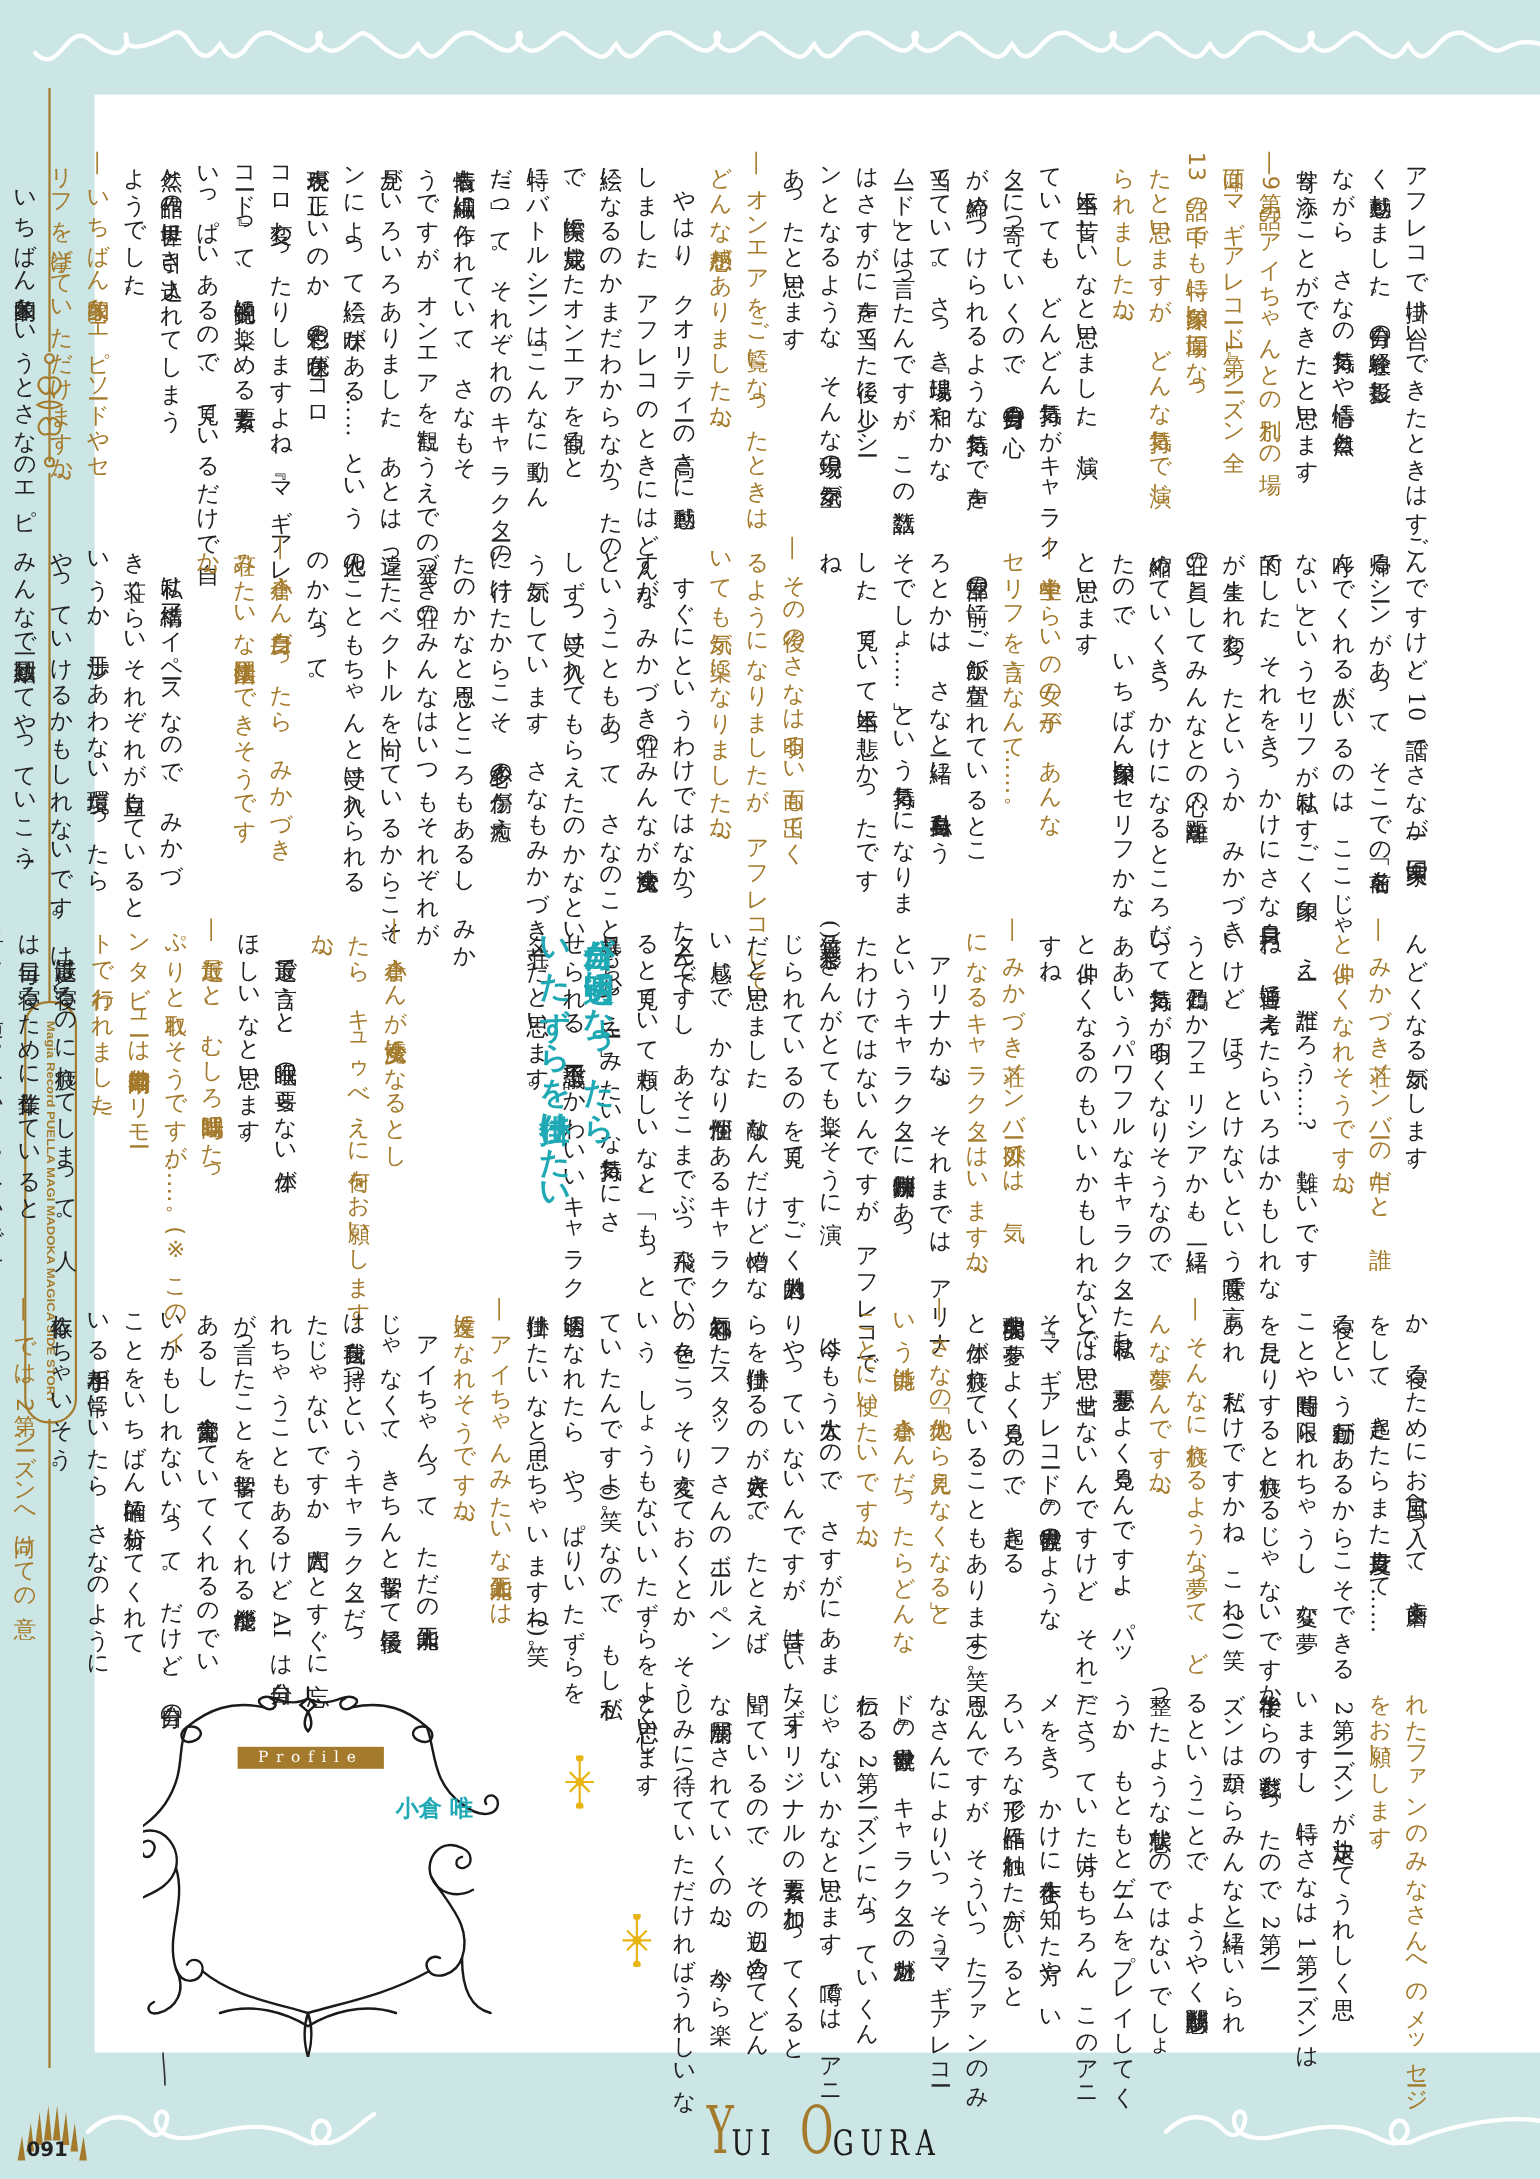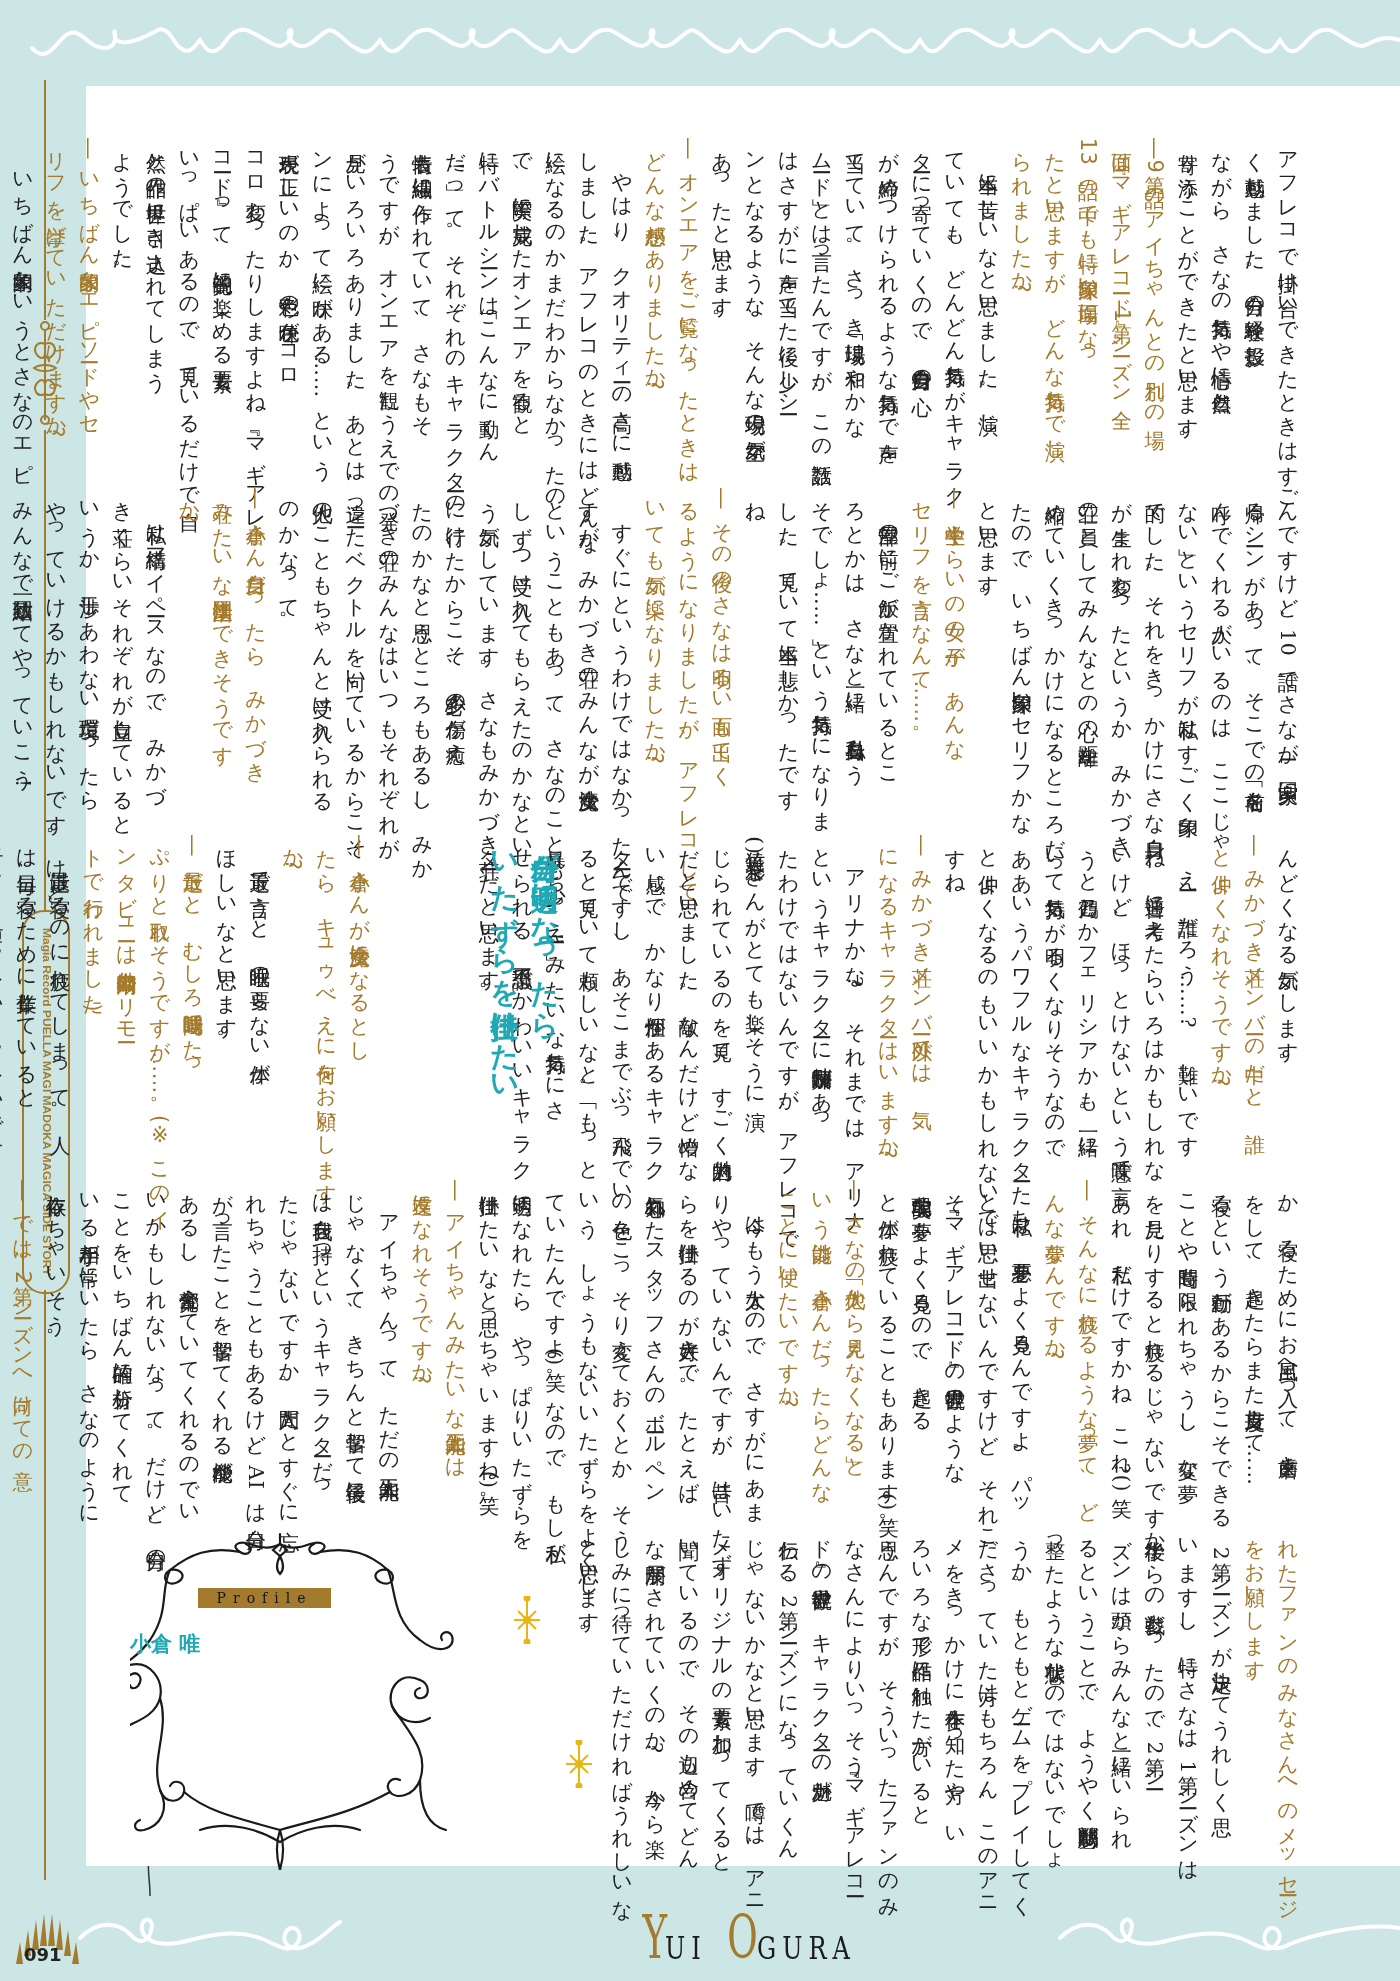--- a/index.html
+++ b/index.html
@@ -50,27 +50,27 @@
     color: #1fa9b5; font-size: 28px; line-height: 40px; font-weight: bold;
     white-space: nowrap;
   }
 
   
   .profile {
     position: absolute; left: 130px; top: 1530px; width: 430px; height: 340px;
   }
   .profile svg.frame { position: absolute; left: 0; top: 0; }
   .profile-badge {
-    position: absolute; left: 68px; top: 58px; width: 133px; height: 20px;
-    background: #a47a2c; color: #0f172a;
+    position: absolute; left: 86px; top: 58px; width: 133px; height: 20px;
+    background: #a47a2c; color: #ffffff;
     font-family: "DejaVu Serif", serif; font-size: 14px; letter-spacing: 7px;
     text-align: center; line-height: 20px;
   }
   .profile-name {
-    position: absolute; left: 0; width: 300px; top: 100px; text-align: left;
+    position: absolute; left: 0; width: 300px; top: 100px; text-align: right;
     font-family: "DejaVu Sans", sans-serif; font-size: 21px; font-weight: bold; color: #1fa9b5;
   }
   .profile-bio {
     position: absolute; left: 52px; top: 132px; width: 210px;
     font-family: "DejaVu Sans", sans-serif; font-size: 11.3px; line-height: 20.5px; color: #222;
   }
   .sparkle { position: absolute; }
 
   
   .footer { position: absolute; left: 0; top: 1866px; width: 1400px; height: 115px; }

